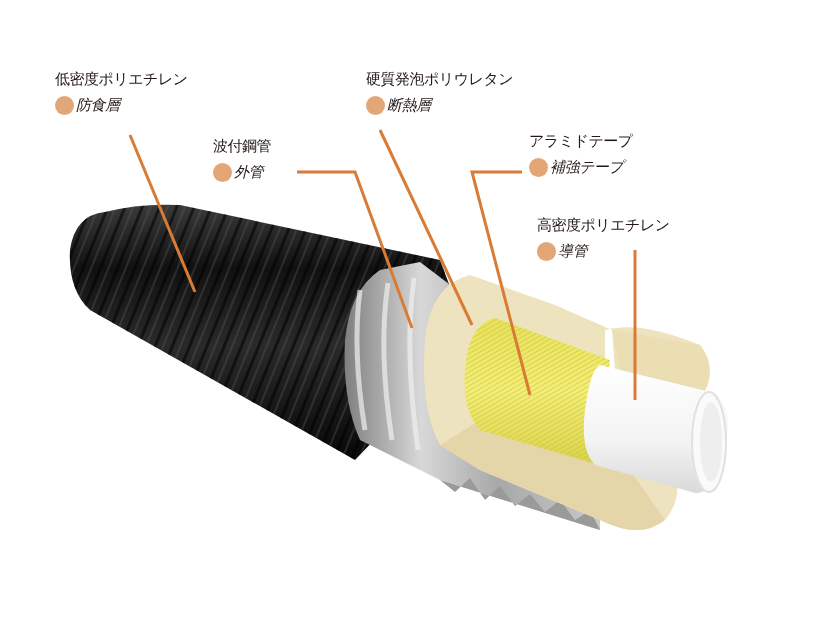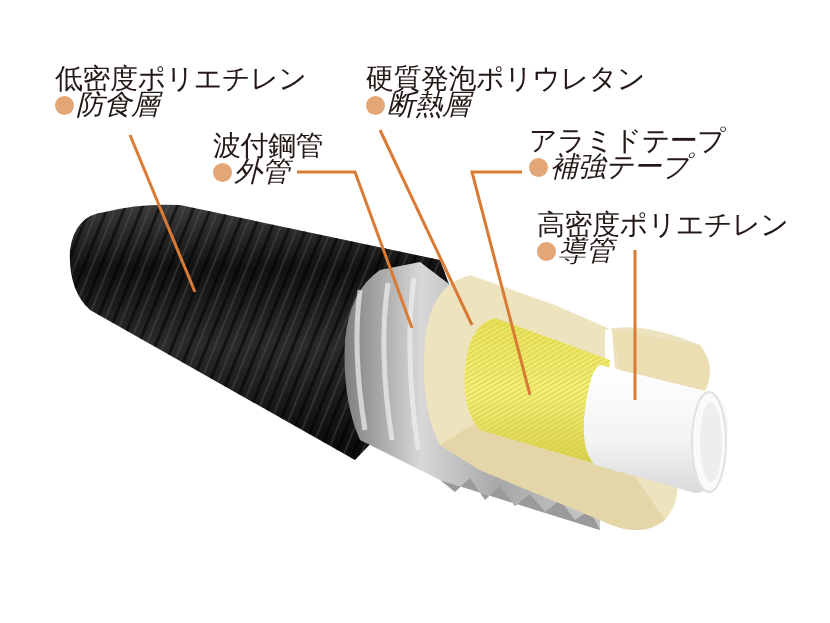--- a/index.html
+++ b/index.html
@@ -1,19 +1,19 @@
 <!DOCTYPE html>
 <html><head>
 <meta charset="utf-8">
 <style>
   html, body { margin: 0; padding: 0; background: #ffffff; }
   body { width: 830px; height: 623px; position: relative; overflow: hidden;
          font-family: "DejaVu Sans", "Liberation Sans", sans-serif; }
   #stage { position: absolute; left: 0; top: 0; width: 830px; height: 623px; }
-  .label { position: absolute; color: #231815; font-size: 28px; line-height: 26px;
+  .label { position: absolute; color: #231815; font-size: 15px; line-height: 26px;
            letter-spacing: -0.5px; white-space: nowrap; text-align: right; }
   .label .sub { display: flex; align-items: center; font-style: italic; }
   .dot { display: inline-block; width: 19px; height: 19px; border-radius: 50%;
          margin-right: 2px; }
 </style>
 </head>
 <body>
 
 <div id="stage">
   <svg width="830" height="623" viewBox="0 0 830 623" xmlns="http://www.w3.org/2000/svg">

